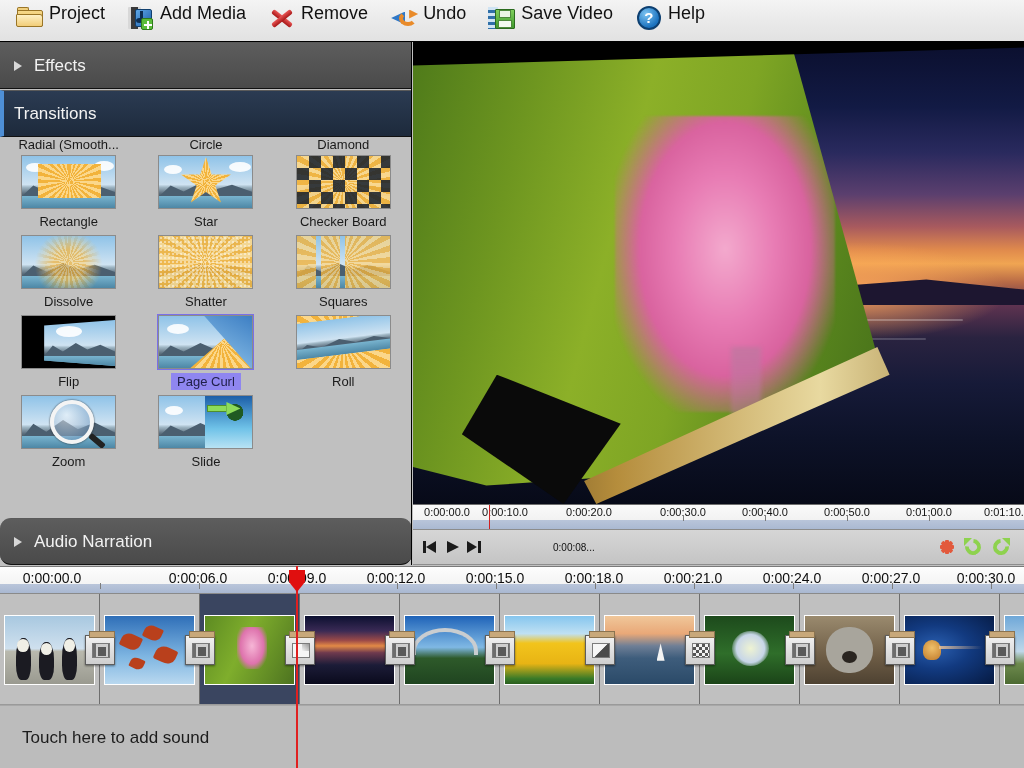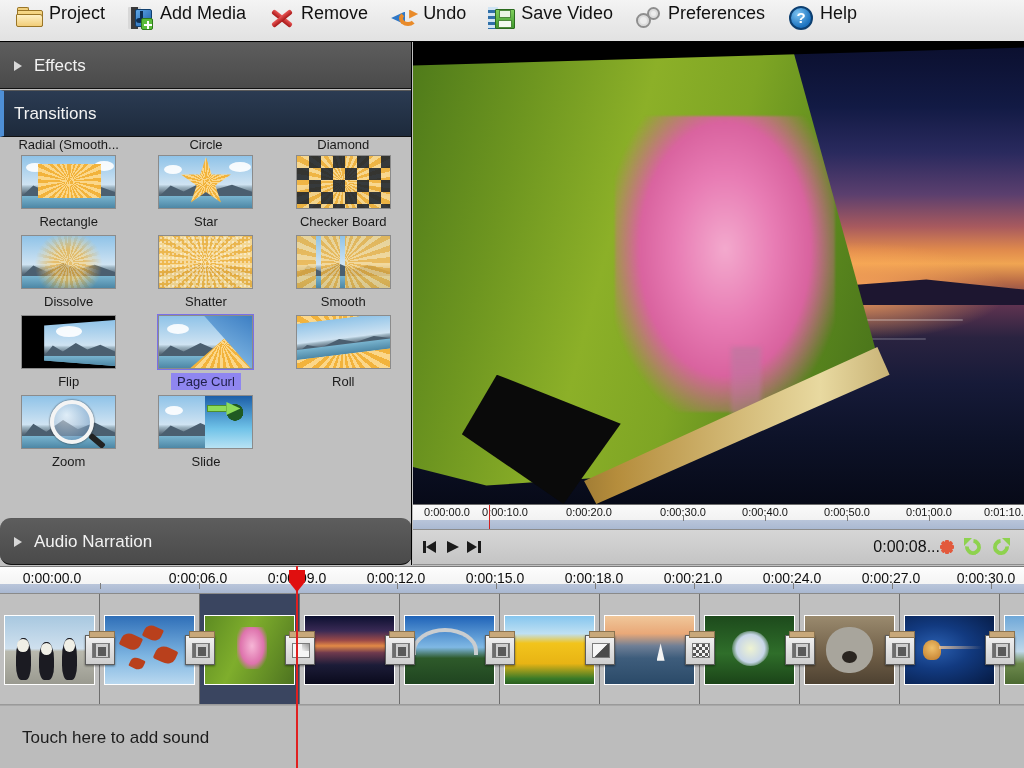--- a/index.html
+++ b/index.html
@@ -217,21 +217,21 @@
   #pv-head { position:absolute; top:0; width:1px; height:26px; background:#d02020; }
 
   #pv-transport {
     position:absolute; left:413px; top:530px; width:611px; height:35px;
     background:linear-gradient(to bottom,#d6d6d6,#c4c4c4);
     border-bottom:1px solid #8d8d8d; display:flex; align-items:center;
   }
   .tp-left { display:flex; align-items:center; gap:2px; padding-left:8px; width:140px; }
   .tp-btn { width:20px; height:22px; position:relative; cursor:default; }
   .tp-btn i { position:absolute; background:#1b1b1b; }
-  .tp-time { flex:1; text-align:right; font-size:16px; color:#111; }
+  .tp-time { flex:1; text-align:left; font-size:10px; color:#111; }
   .tp-right { display:flex; align-items:center; gap:10px; padding-right:14px; }
   .ico-redx { width:14px;height:14px;position:relative; }
   .ico-redx i { position:absolute; left:0; top:5px; width:14px; height:4px; background:#e2593c; border-radius:1px;}
   .ico-redx i:nth-child(1){ transform:rotate(45deg);} .ico-redx i:nth-child(2){ transform:rotate(-45deg);}
   .ico-redx i:nth-child(3){ transform:rotate(90deg);} .ico-redx i:nth-child(4){ transform:rotate(0deg);}
   .ico-rot { width:18px;height:18px; position:relative; }
   .ico-rot .ring { position:absolute; inset:1px; border:4px solid #8ed24e; border-radius:50%; border-top-color:transparent; }
   .ico-rot .arw { position:absolute; width:8px;height:8px; background:#8ed24e; }
 
   
@@ -364,27 +364,20 @@
     <div class="tb-btn">
       <span class="tb-ico ico-save">
         <span class="s-film"></span>
           <span class="s-flop"></span>
           <span class="s-sh"></span>
           <span class="s-lb"></span>
       </span>
       <span class="tb-label">Save Video</span>
     </div>
 
-    <div class="tb-btn">
-      <span class="tb-ico ico-gear">
-        <span class="g g1"></span>
-          <span class="g g2"></span>
-      </span>
-      <span class="tb-label">Preferences</span>
-    </div>
 
     <div class="tb-btn">
       <span class="tb-ico ico-help">
         <span class="h-c">?</span>
       </span>
       <span class="tb-label">Help</span>
     </div>
   </div>
 
   <div id="leftpanel">
@@ -465,21 +458,21 @@
           <div class="tname">Shatter</div>
         </div>
 
         <div class="tcell">
           <div class="tthumb">
             <div class="sky"></div>
               <div class="mtn"></div>
               <div class="water"></div>
             <div class="shape-full rays squares-ov"></div>
           </div>
-          <div class="tname">Smooth</div>
+          <div class="tname">Squares</div>
         </div>
 
         <div class="tcell">
           <div class="tthumb">
             <div class="flip-black"></div>
             <div class="flip-img">
               <div class="sky" style="inset:0"></div>
               <div class="cloud" style="left:12px;top:6px;width:26px;height:11px;"></div>
               <div class="mtn" style="bottom:10px"></div>
                 <div class="water" style="height:10px"></div>

